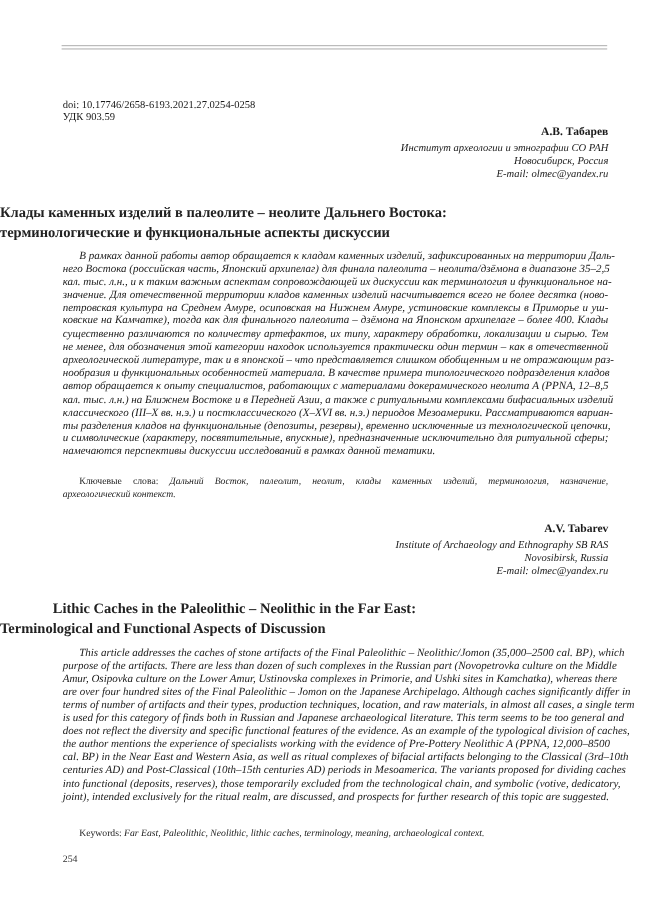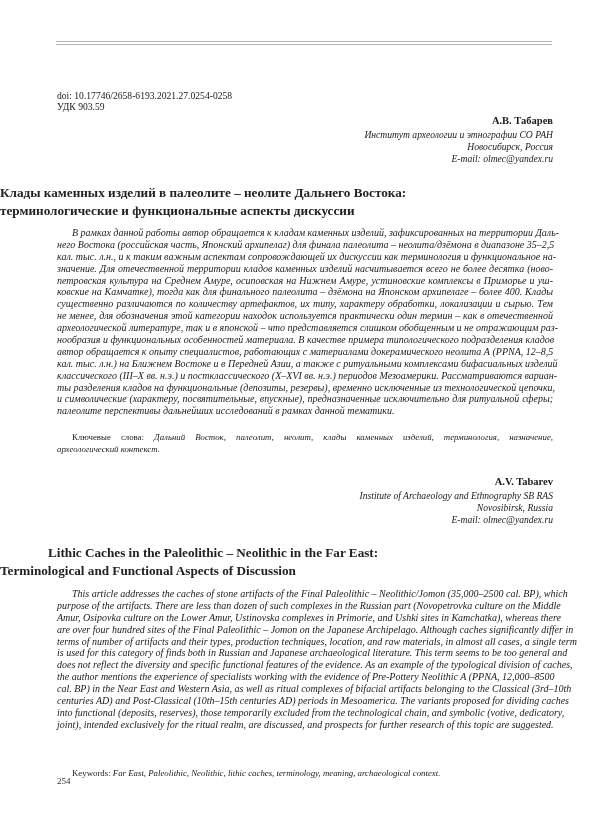--- a/index.html
+++ b/index.html
@@ -49,21 +49,21 @@
   <span class="ln">ковские на Камчатке), тогда как для финального палеолита – дзёмона на Японском архипелаге – более 400. Клады</span>
   <span class="ln">существенно различаются по количеству артефактов, их типу, характеру обработки, локализации и сырью. Тем</span>
   <span class="ln">не менее, для обозначения этой категории находок используется практически один термин – как в отечественной</span>
   <span class="ln">археологической литературе, так и в японской – что представляется слишком обобщенным и не отражающим раз-</span>
   <span class="ln">нообразия и функциональных особенностей материала. В качестве примера типологического подразделения кладов</span>
   <span class="ln">автор обращается к опыту специалистов, работающих с материалами докерамического неолита А (PPNA, 12–8,5</span>
   <span class="ln">кал. тыс. л.н.) на Ближнем Востоке и в Передней Азии, а также с ритуальными комплексами бифасиальных изделий</span>
   <span class="ln">классического (III–X вв. н.э.) и постклассического (X–XVI вв. н.э.) периодов Мезоамерики. Рассматриваются вариан-</span>
   <span class="ln">ты разделения кладов на функциональные (депозиты, резервы), временно исключенные из технологической цепочки,</span>
   <span class="ln">и символические (характеру, посвятительные, впускные), предназначенные исключительно для ритуальной сферы;</span>
-  <span class="ln last">палеолите перспективы дальнейших исследований в рамках данной тематики.</span>
+  <span class="ln last">намечаются перспективы дискуссии исследований в рамках данной тематики.</span>
 </div>
 
 <div class="kw" style="top:431px;">
   <span class="ln first"><span>Ключевые слова:</span> <i>Дальний Восток, палеолит, неолит, клады каменных изделий, терминология, назначение,</i></span>
   <span class="ln last"><i>археологический контекст.</i></span>
 </div>
 
 <div class="abs right author" style="top:476px;">A.V. Tabarev</div>
 <div class="abs right aff" style="top:490px;">Institute of Archaeology and Ethnography SB RAS</div>
 <div class="abs right aff" style="top:502px;">Novosibirsk, Russia</div>
@@ -80,17 +80,17 @@
   <span class="ln">terms of number of artifacts and their types, production techniques, location, and raw materials, in almost all cases, a single term</span>
   <span class="ln">is used for this category of finds both in Russian and Japanese archaeological literature. This term seems to be too general and</span>
   <span class="ln">does not reflect the diversity and specific functional features of the evidence. As an example of the typological division of caches,</span>
   <span class="ln">the author mentions the experience of specialists working with the evidence of Pre-Pottery Neolithic A (PPNA, 12,000–8500</span>
   <span class="ln">cal. BP) in the Near East and Western Asia, as well as ritual complexes of bifacial artifacts belonging to the Classical (3rd–10th</span>
   <span class="ln">centuries AD) and Post-Classical (10th–15th centuries AD) periods in Mesoamerica. The variants proposed for dividing caches</span>
   <span class="ln">into functional (deposits, reserves), those temporarily excluded from the technological chain, and symbolic (votive, dedicatory,</span>
   <span class="ln last">joint), intended exclusively for the ritual realm, are discussed, and prospects for further research of this topic are suggested.</span>
 </div>
 
-<div class="kw" style="top:751px;margin-top:16px;">
+<div class="kw" style="top:751px;">
   <span class="ln first last"><span>Keywords:</span> <i>Far East, Paleolithic, Neolithic, lithic caches, terminology, meaning, archaeological context.</i></span>
 </div>
 
 <div class="pageno">254</div>
 
 </body></html>

